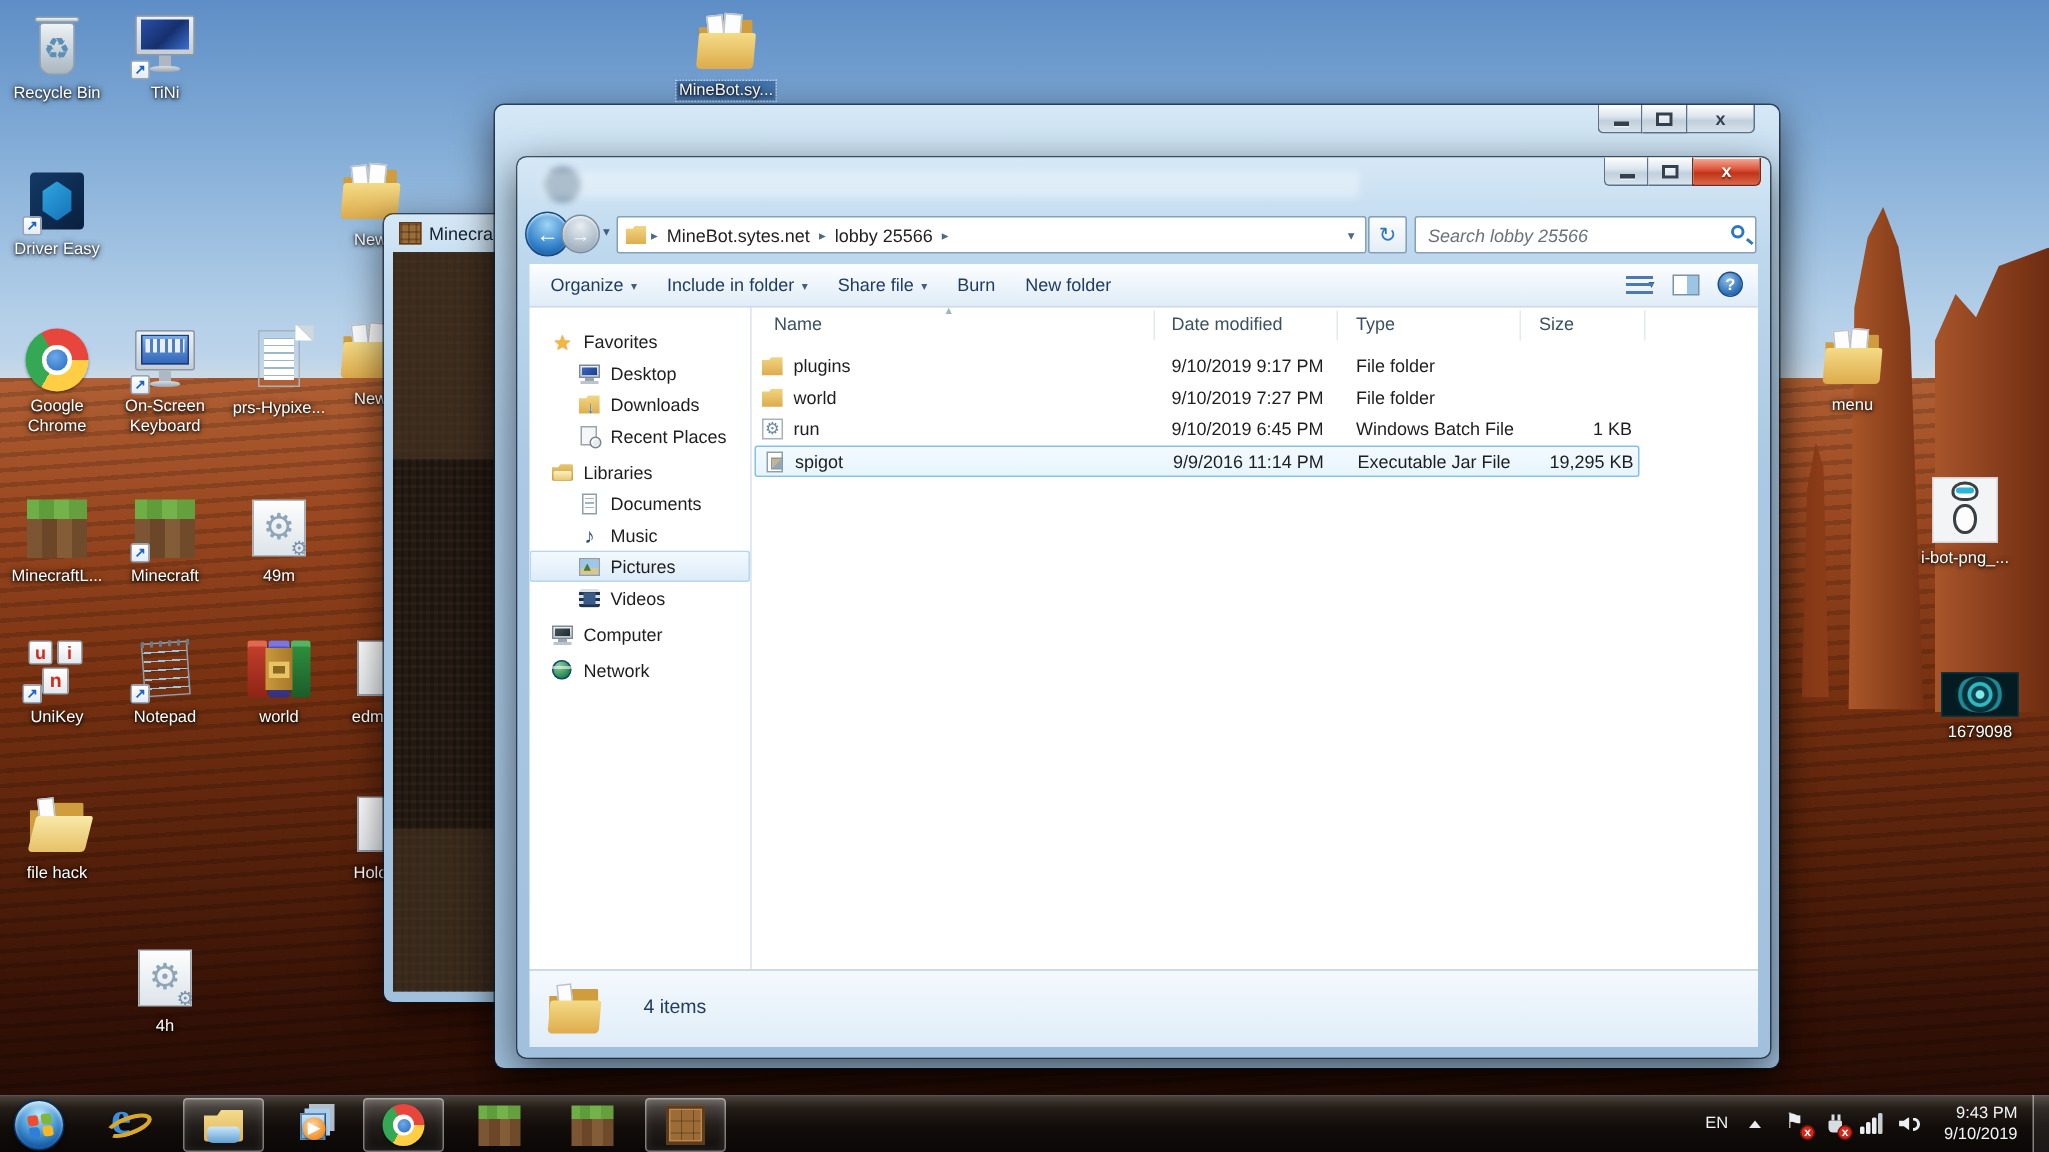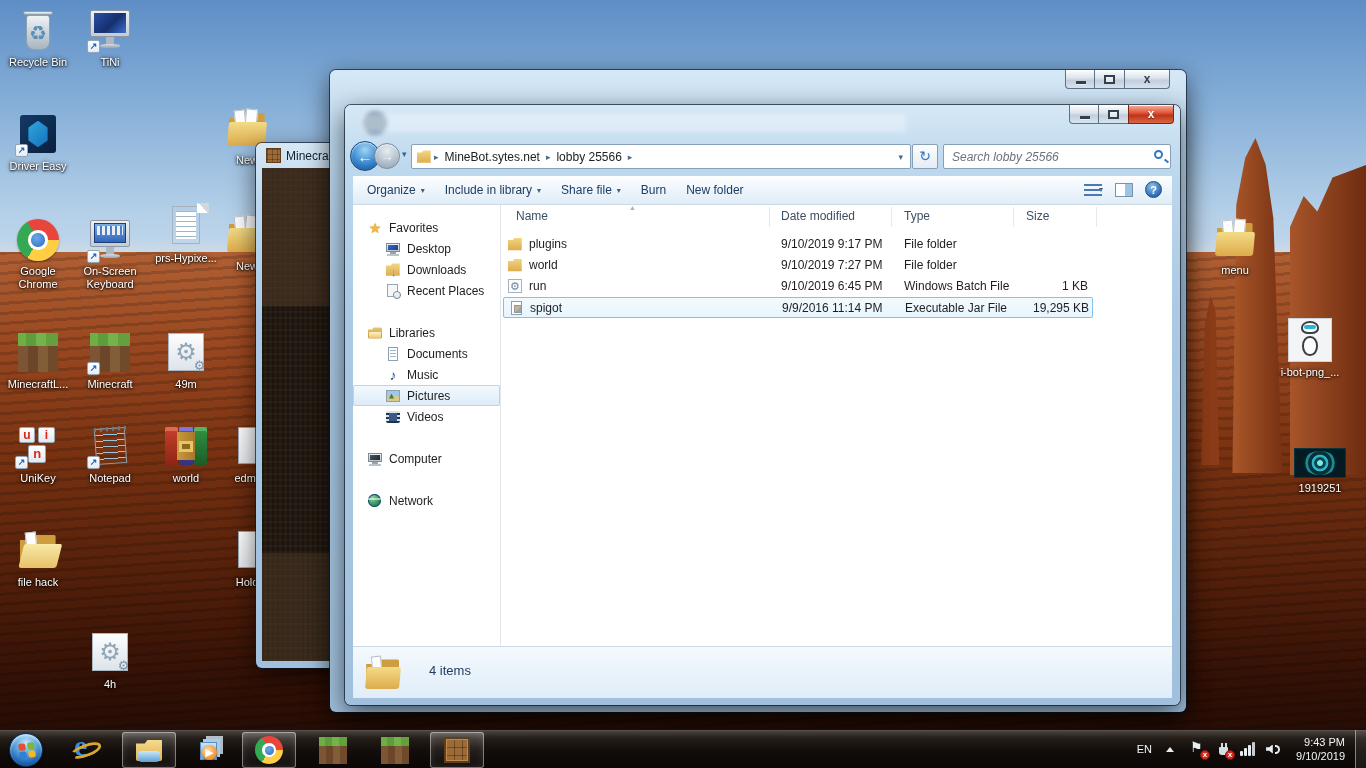--- a/index.html
+++ b/index.html
@@ -215,21 +215,21 @@
   .views-ic:before{content:"";position:absolute;inset:1px 0;
     background:repeating-linear-gradient(180deg,#4a7ab0 0 2px,rgba(0,0,0,0) 2px 5px)}
   .views-dd{font-size:8px;color:#41607e;margin-left:-6px}
   .prev-ic{width:18px;height:14px;border:1px solid #7a92aa;background:linear-gradient(90deg,#fff 0 55%,#9cc4e4 55%)}
   .help-ic{width:17px;height:17px;border-radius:50%;background:radial-gradient(circle at 40% 30%,#8ec2ec,#2c6cb4 70%);
     border:1px solid #1c4c84;color:#fff;font:bold 11px/16px "Liberation Sans",sans-serif;text-align:center}
 
   .navpane{position:absolute;left:8px;top:100px;width:147px;height:441px;background:#fff;overflow:hidden;font-size:12px;color:#1e1e1e}
   .np-item{display:flex;align-items:center;height:21px;gap:6px;padding-left:14px}
   .np-item.ind{padding-left:32px}
-  .np-item.gap{margin-top:21px}
+  .np-item.gap{margin-top:3px}
   .np-item.sel{background:linear-gradient(#f4fafe,#dcebf8);box-shadow:inset 0 0 0 1px #b8d6ef;border-radius:2px}
   .np-item .lbl{white-space:nowrap}
   .pane-div{position:absolute;left:155px;top:100px;width:1px;height:441px;background:#e0e6ec}
 
   .list{position:absolute;left:156px;top:100px;width:671px;height:441px;background:#fff;font-size:12px;color:#1e1e1e}
   .lhead{position:absolute;left:0;top:0;width:100%;height:24px;color:#3c5064}
   .lhead .hl{position:absolute;top:4px}
   .h-0{left:15px}.h-1{left:280px}.h-2{left:403px}.h-3{left:525px}
   .hdiv{top:2px;width:1px;height:20px;background:#e4eaf0}
   .sort{left:128px;top:-1px;font-size:7px;color:#9fb3c6}
@@ -322,20 +322,29 @@
     <div class="dglyph gi-monitor">
           <i class="mon-frame">
             <i class="mon-screen"></i>
           </i>
           <i class="mon-stand"></i>
           <i class="mon-base"></i>
           <span class="sc">↗</span>
         </div>
     <div><span class="dlabel">TiNi</span></div>
   </div>
+      <div class="dicon" style="left: 448px; top: 6px;">
+    <div class="dglyph gi-folder-docs">
+          <i class="f-back"></i>
+          <i class="f-sheet s1"></i>
+          <i class="f-sheet s2"></i>
+          <i class="f-front"></i>
+        </div>
+    <div><span class="dlabel sel">MineBot.sy...</span></div>
+  </div>
       <div class="dicon" style="left: 2px; top: 112px;">
     <div class="dglyph gi-drivereasy">
           <i class="de-bg">
             <i class="de-hex"></i>
           </i>
           <span class="sc">↗</span>
         </div>
     <div><span class="dlabel">Driver Easy</span></div>
   </div>
       <div class="dicon" style="left: 211px; top: 106px;">
@@ -359,21 +368,21 @@
     <div class="dglyph gi-osk">
           <i class="mon-frame">
             <i class="mon-screen osk"></i>
           </i>
           <i class="mon-stand"></i>
           <i class="mon-base"></i>
           <span class="sc">↗</span>
         </div>
     <div><span class="dlabel">On-Screen Keyboard</span></div>
   </div>
-      <div class="dicon" style="left: 150px; top: 204px;">
+      <div class="dicon" style="left: 150px; top: 218px;">
     <div class="dglyph gi-textfile">
           <i class="tf-page"></i>
           <i class="tf-fold"></i>
         </div>
     <div><span class="dlabel">prs-Hypixe...</span></div>
   </div>
       <div class="dicon" style="left: 211px; top: 212px;">
     <div class="dglyph gi-folder-docs">
           <i class="f-back"></i>
           <i class="f-sheet s1"></i>
@@ -474,21 +483,21 @@
           <i class="f-sheet s2"></i>
           <i class="f-front"></i>
         </div>
     <div><span class="dlabel">menu</span></div>
   </div>
       <div class="dicon" style="left: 1284px; top: 438px;">
     <div class="dglyph gi-imgteal">
           <i class="it-bg"></i>
           <i class="it-swirl"></i>
         </div>
-    <div><span class="dlabel">1919251</span></div>
+    <div><span class="dlabel">1679098</span></div>
   </div>
     </div>
 
   <div id="mc-win" class="win glassbg" style="left:256px;top:143px;width:320px;height:525px">
     <div class="mc-title">
       <span class="craft-sm" style="position:relative"></span>
       <span>Minecra</span>
     </div>
     <div id="mc-body"></div>
   </div>
@@ -548,21 +557,21 @@
       <span class="mag"></span>
     </div>
 
     <div class="cmdbar">
       <span id="toolbar-items" style="display:flex">
           <span class="tb-item">
             <span>Organize</span>
             <span class="dd">▾</span>
           </span>
           <span class="tb-item">
-            <span>Include in library</span>
+            <span>Include in folder</span>
             <span class="dd">▾</span>
           </span>
           <span class="tb-item">
             <span>Share file</span>
             <span class="dd">▾</span>
           </span>
           <span class="tb-item">
             <span>Burn</span>
           </span>
           <span class="tb-item">

